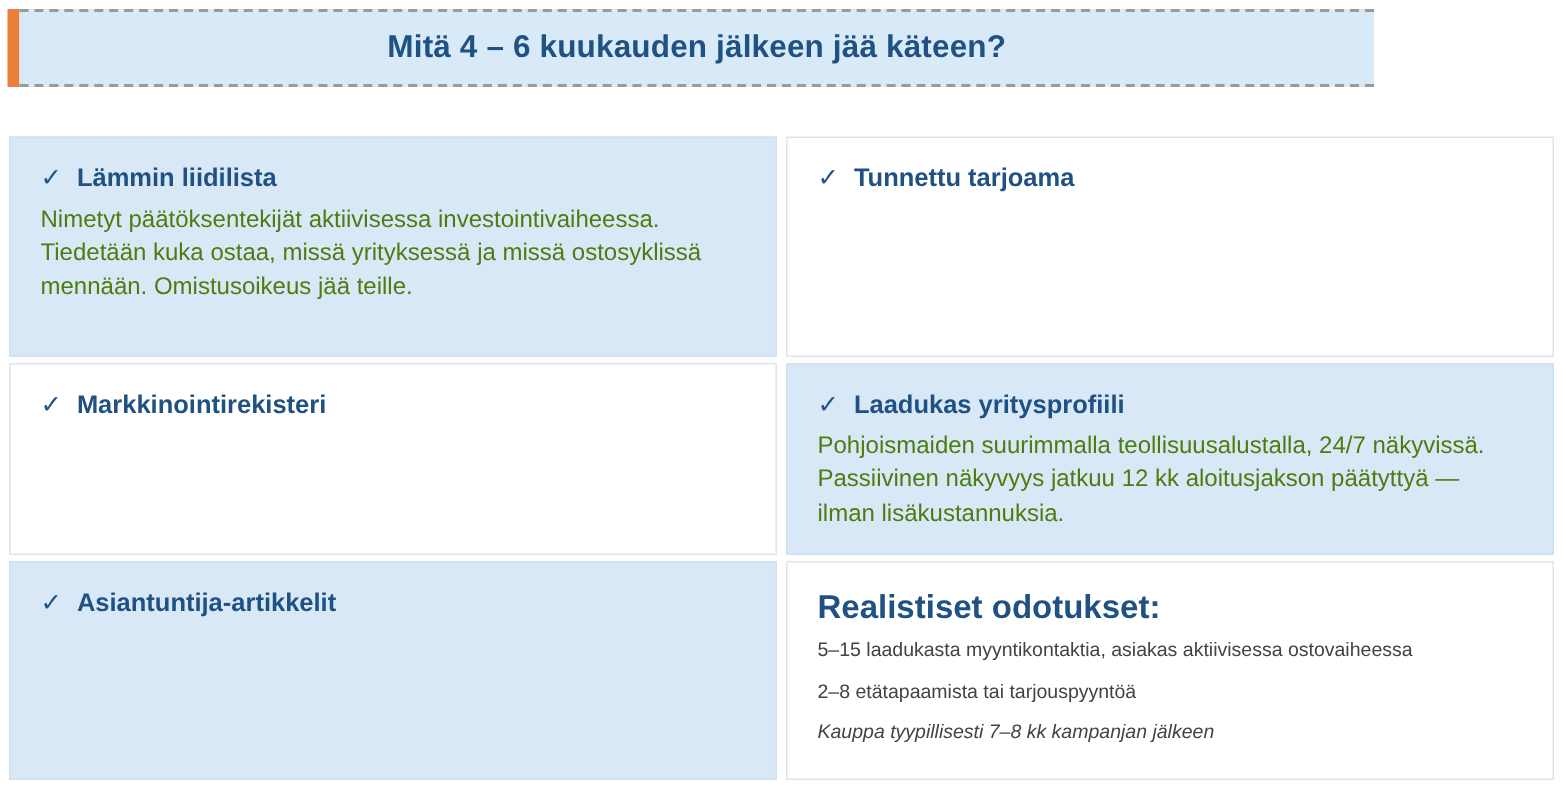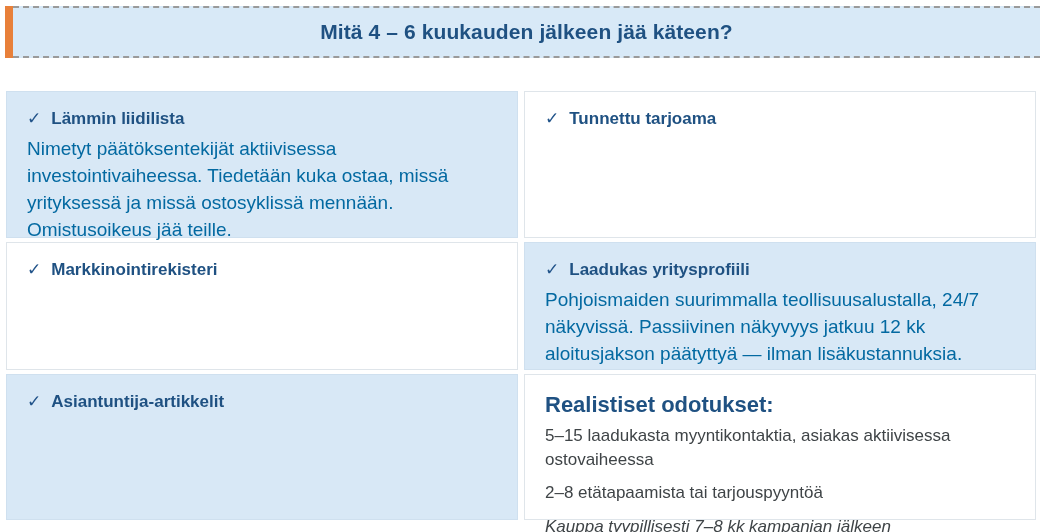--- a/index.html
+++ b/index.html
@@ -18,21 +18,21 @@
     width: 1042px;
     height: 532px;
     background: #ffffff;
   }
 
   
   .header-wrap {
     position: absolute;
     left: 5px;
     top: 6px;
-    width: 1035px;
+    width: 911px;
     height: 52px;
     display: flex;
     align-items: stretch;
   }
   .header-accent {
     width: 8px;
     flex: 0 0 8px;
     background: #e8803a;
   }
   .header-band {
@@ -99,38 +99,38 @@
     font-family: "DejaVu Sans", sans-serif;
     font-weight: normal;
   }
   .card-title {
     font-size: 17px;
     font-weight: bold;
     color: #1f5182;
     line-height: 1.1;
   }
   .card-body {
-    font-size: 19px;
+    font-size: 16px;
     line-height: 1.42;
-    color: #0369a1;
+    color: #4d7c0f;
   }
   .card-body p {
     margin: 0;
   }
 
   
   .exp-title {
     font-size: 22px;
     font-weight: bold;
     color: #1f5182;
     margin: 0 0 7px 0;
     line-height: 1.1;
   }
   .exp-line {
-    font-size: 17px;
+    font-size: 13px;
     line-height: 1.42;
     color: #3f4447;
     margin: 0 0 9px 0;
   }
   .exp-line:last-child { margin-bottom: 0; }
   .exp-line.italic {
     font-style: italic;
   }
 </style>
 </head>

